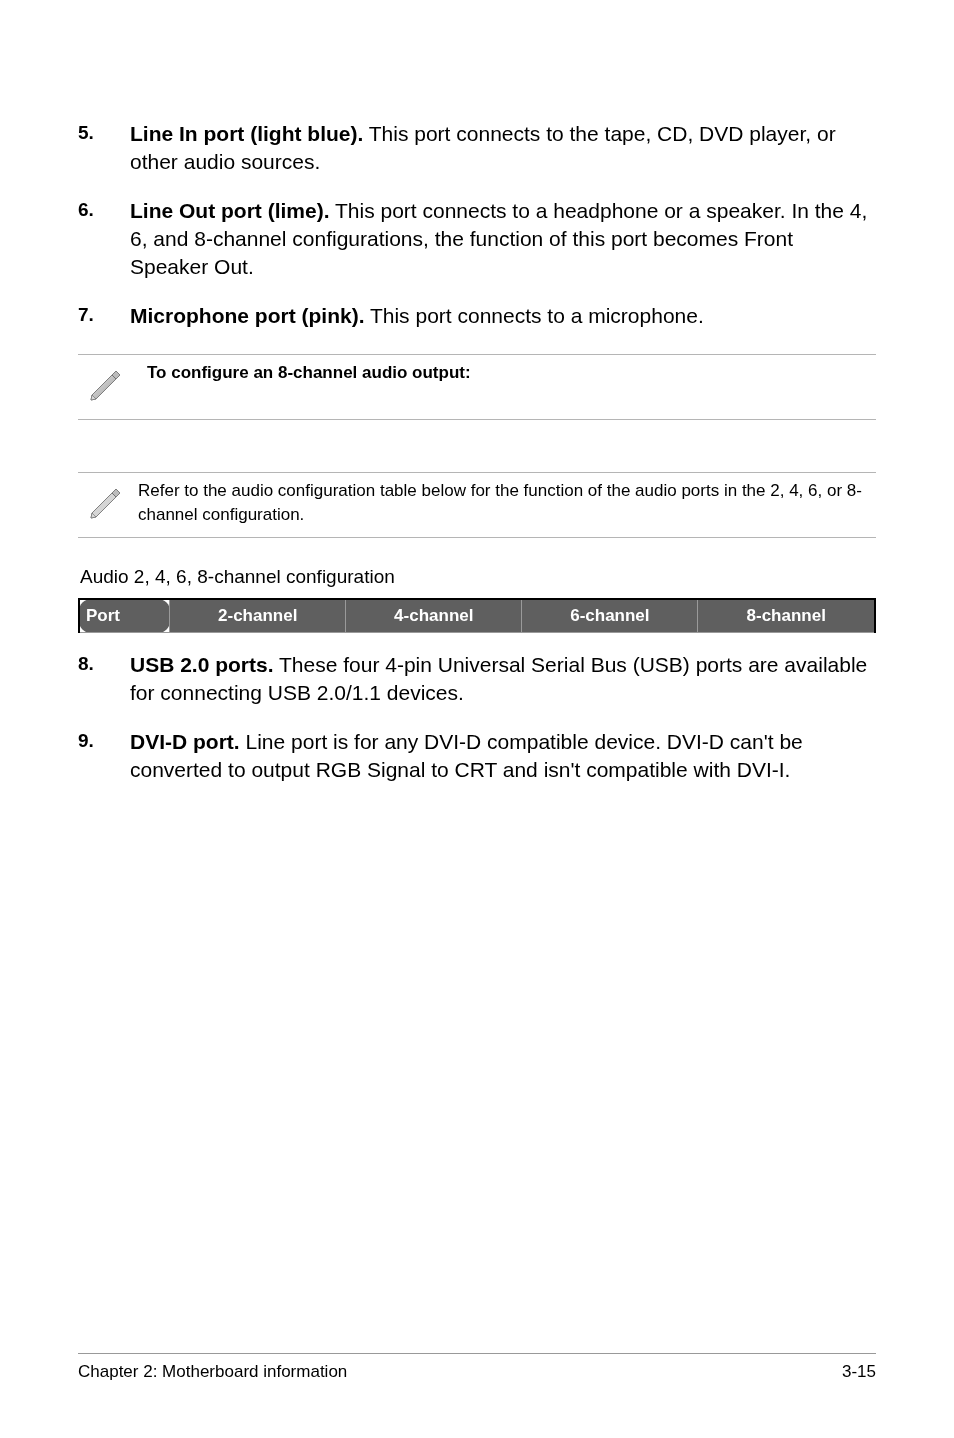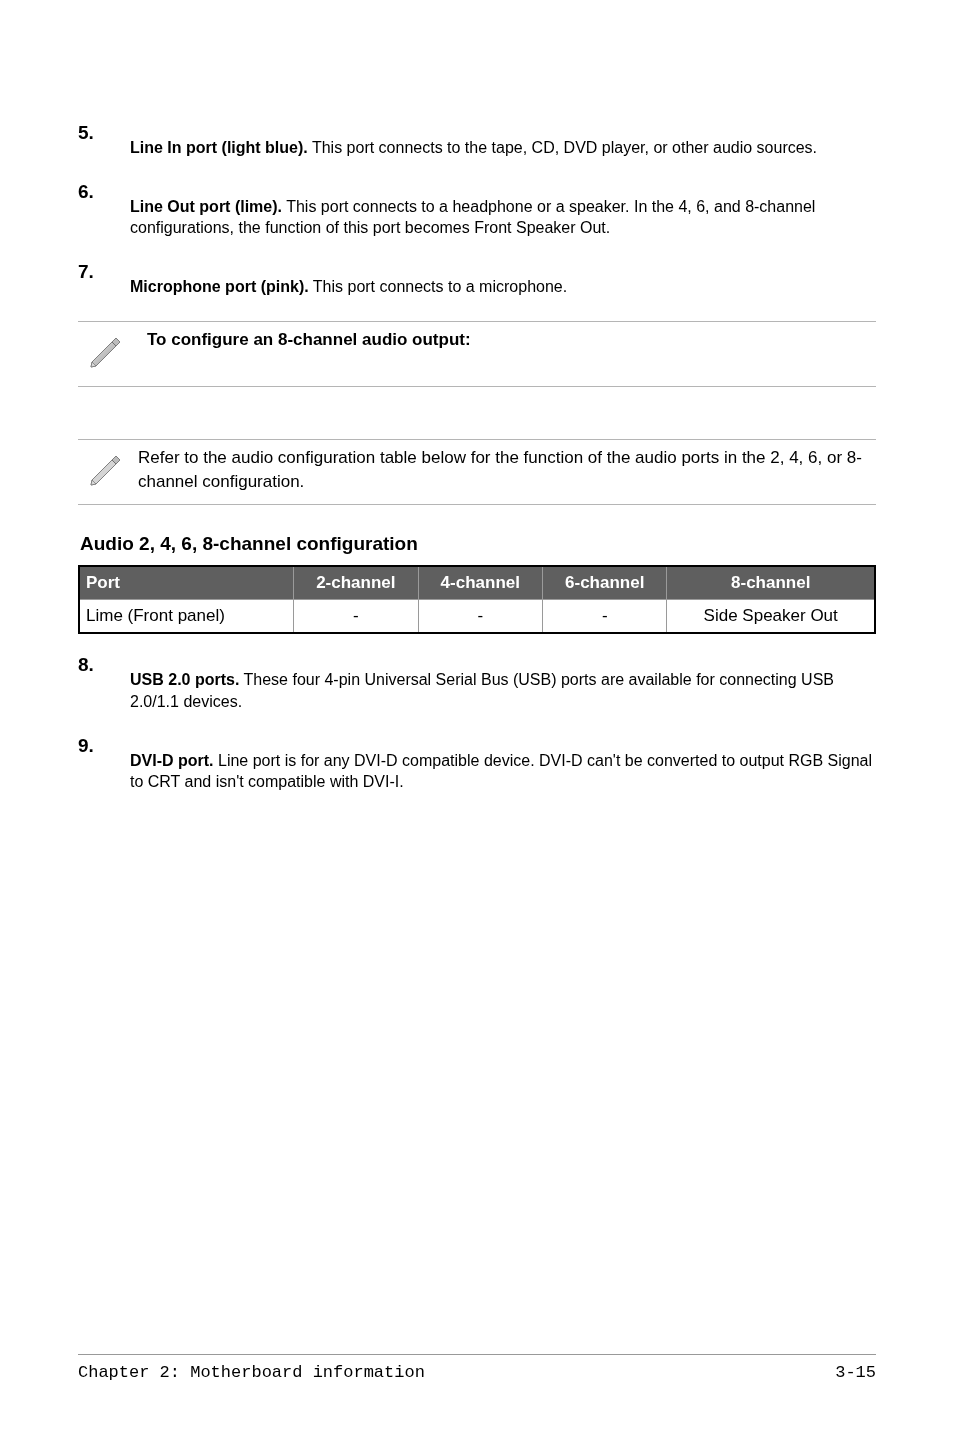--- a/index.html
+++ b/index.html
@@ -21,23 +21,22 @@
     margin-bottom: 20px;
     line-height: 1.35;
   }
   .num {
     font-weight: bold;
     font-size: 19px;
     width: 52px;
     flex-shrink: 0;
   }
   .item-body {
-    font-size: 16px;
+    font-size: 21px;
     flex: 1;
-    margin-top: 17px;
   }
   .item-body .lead {
     font-weight: bold;
   }
   .note-block {
     display: flex;
     align-items: flex-start;
     margin: 24px 0 10px 0;
     border-top: 1px solid #b5b5b5;
     border-bottom: 1px solid #b5b5b5;
@@ -53,21 +52,21 @@
     line-height: 1.4;
     flex: 1;
     padding-right: 6px;
   }
   .note-text .note-heading {
     font-weight: bold;
     margin-bottom: 6px;
     margin-left: 9px;
   }
   .section-heading {
-    font-weight: bold;
+    font-weight: normal;
     font-size: 19px;
     margin: 28px 0 10px 2px;
   }
   table.audio {
     width: 100%;
     border-collapse: collapse;
     font-size: 17px;
   }
   table.audio th {
     background: #5f5f5f;
@@ -75,20 +74,21 @@
     font-weight: bold;
     padding: 6px 4px;
     border-top: 2px solid #000;
     border-bottom: 1px solid #9a9a9a;
     border-right: 1px solid #9a9a9a;
   }
   table.audio th:first-child {
     text-align: left;
     border-left: 2px solid #000;
     padding-left: 6px;
+    border-radius: 12px;
   }
   table.audio th:last-child {
     border-right: 2px solid #000;
   }
   table.audio td {
     padding: 6px 6px;
     border-right: 1px solid #9a9a9a;
     border-bottom: 1px solid #9a9a9a;
     text-align: center;
   }
@@ -106,21 +106,20 @@
     position: absolute;
     bottom: 56px;
     left: 78px;
     right: 78px;
     border-top: 1px solid #999;
     padding-top: 8px;
     display: flex;
     justify-content: space-between;
     font-size: 17px;
     color: #000;
-    font-family: Liberation Mono, monospace;
   }
   .pencil-svg {
     width: 40px;
     height: 40px;
   }
   .spacer-8 { height: 8px; }
   .spacer-18 { height: 18px; }
 </style>
 </head>
 <body>
@@ -187,27 +186,20 @@
   <thead>
     <tr>
       <th>Port</th>
       <th>2-channel</th>
       <th>4-channel</th>
       <th>6-channel</th>
       <th>8-channel</th>
     </tr>
   </thead>
   <tbody>
-    <tr>
-      <td>Lime (Front panel)</td>
-      <td>-</td>
-      <td>-</td>
-      <td>-</td>
-      <td>Side Speaker Out</td>
-    </tr>
   </tbody>
 </table>
 
 <div class="spacer-18"></div>
 
 <div>
   <div class="numbered-item">
     <div class="num">8.</div>
     <div class="item-body">
       <span class="lead">USB 2.0 ports.</span><span> These four 4-pin Universal Serial Bus (USB) ports are available for connecting USB 2.0/1.1 devices.</span>

